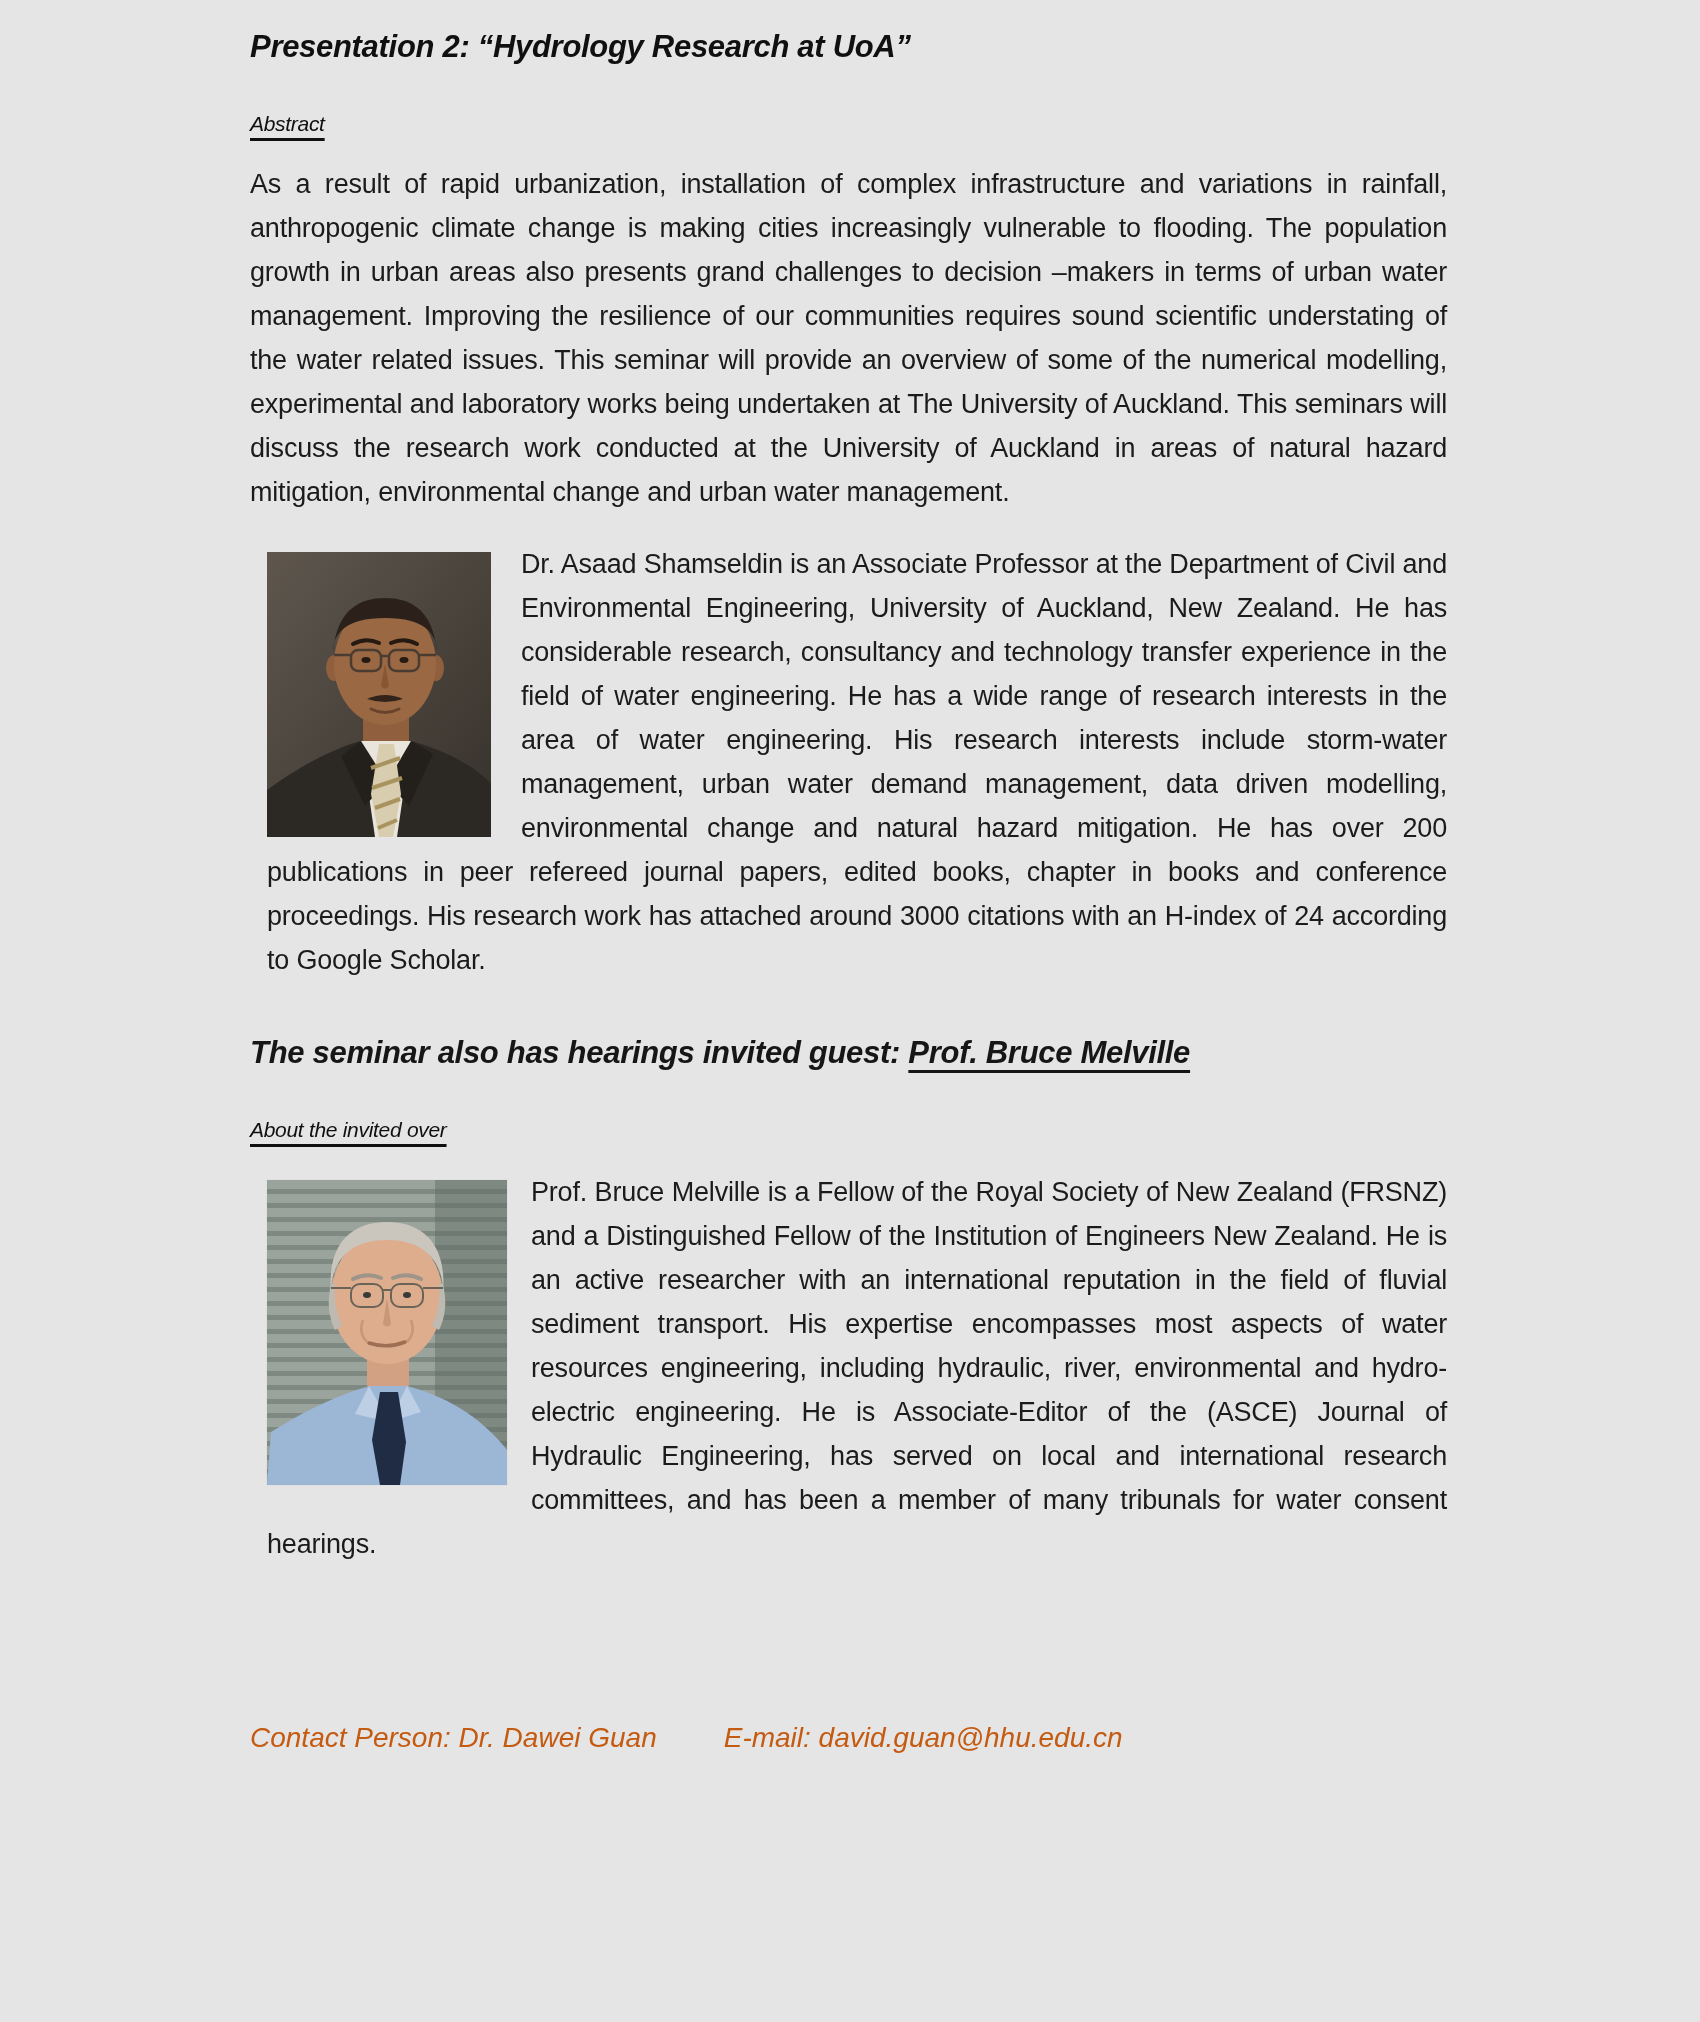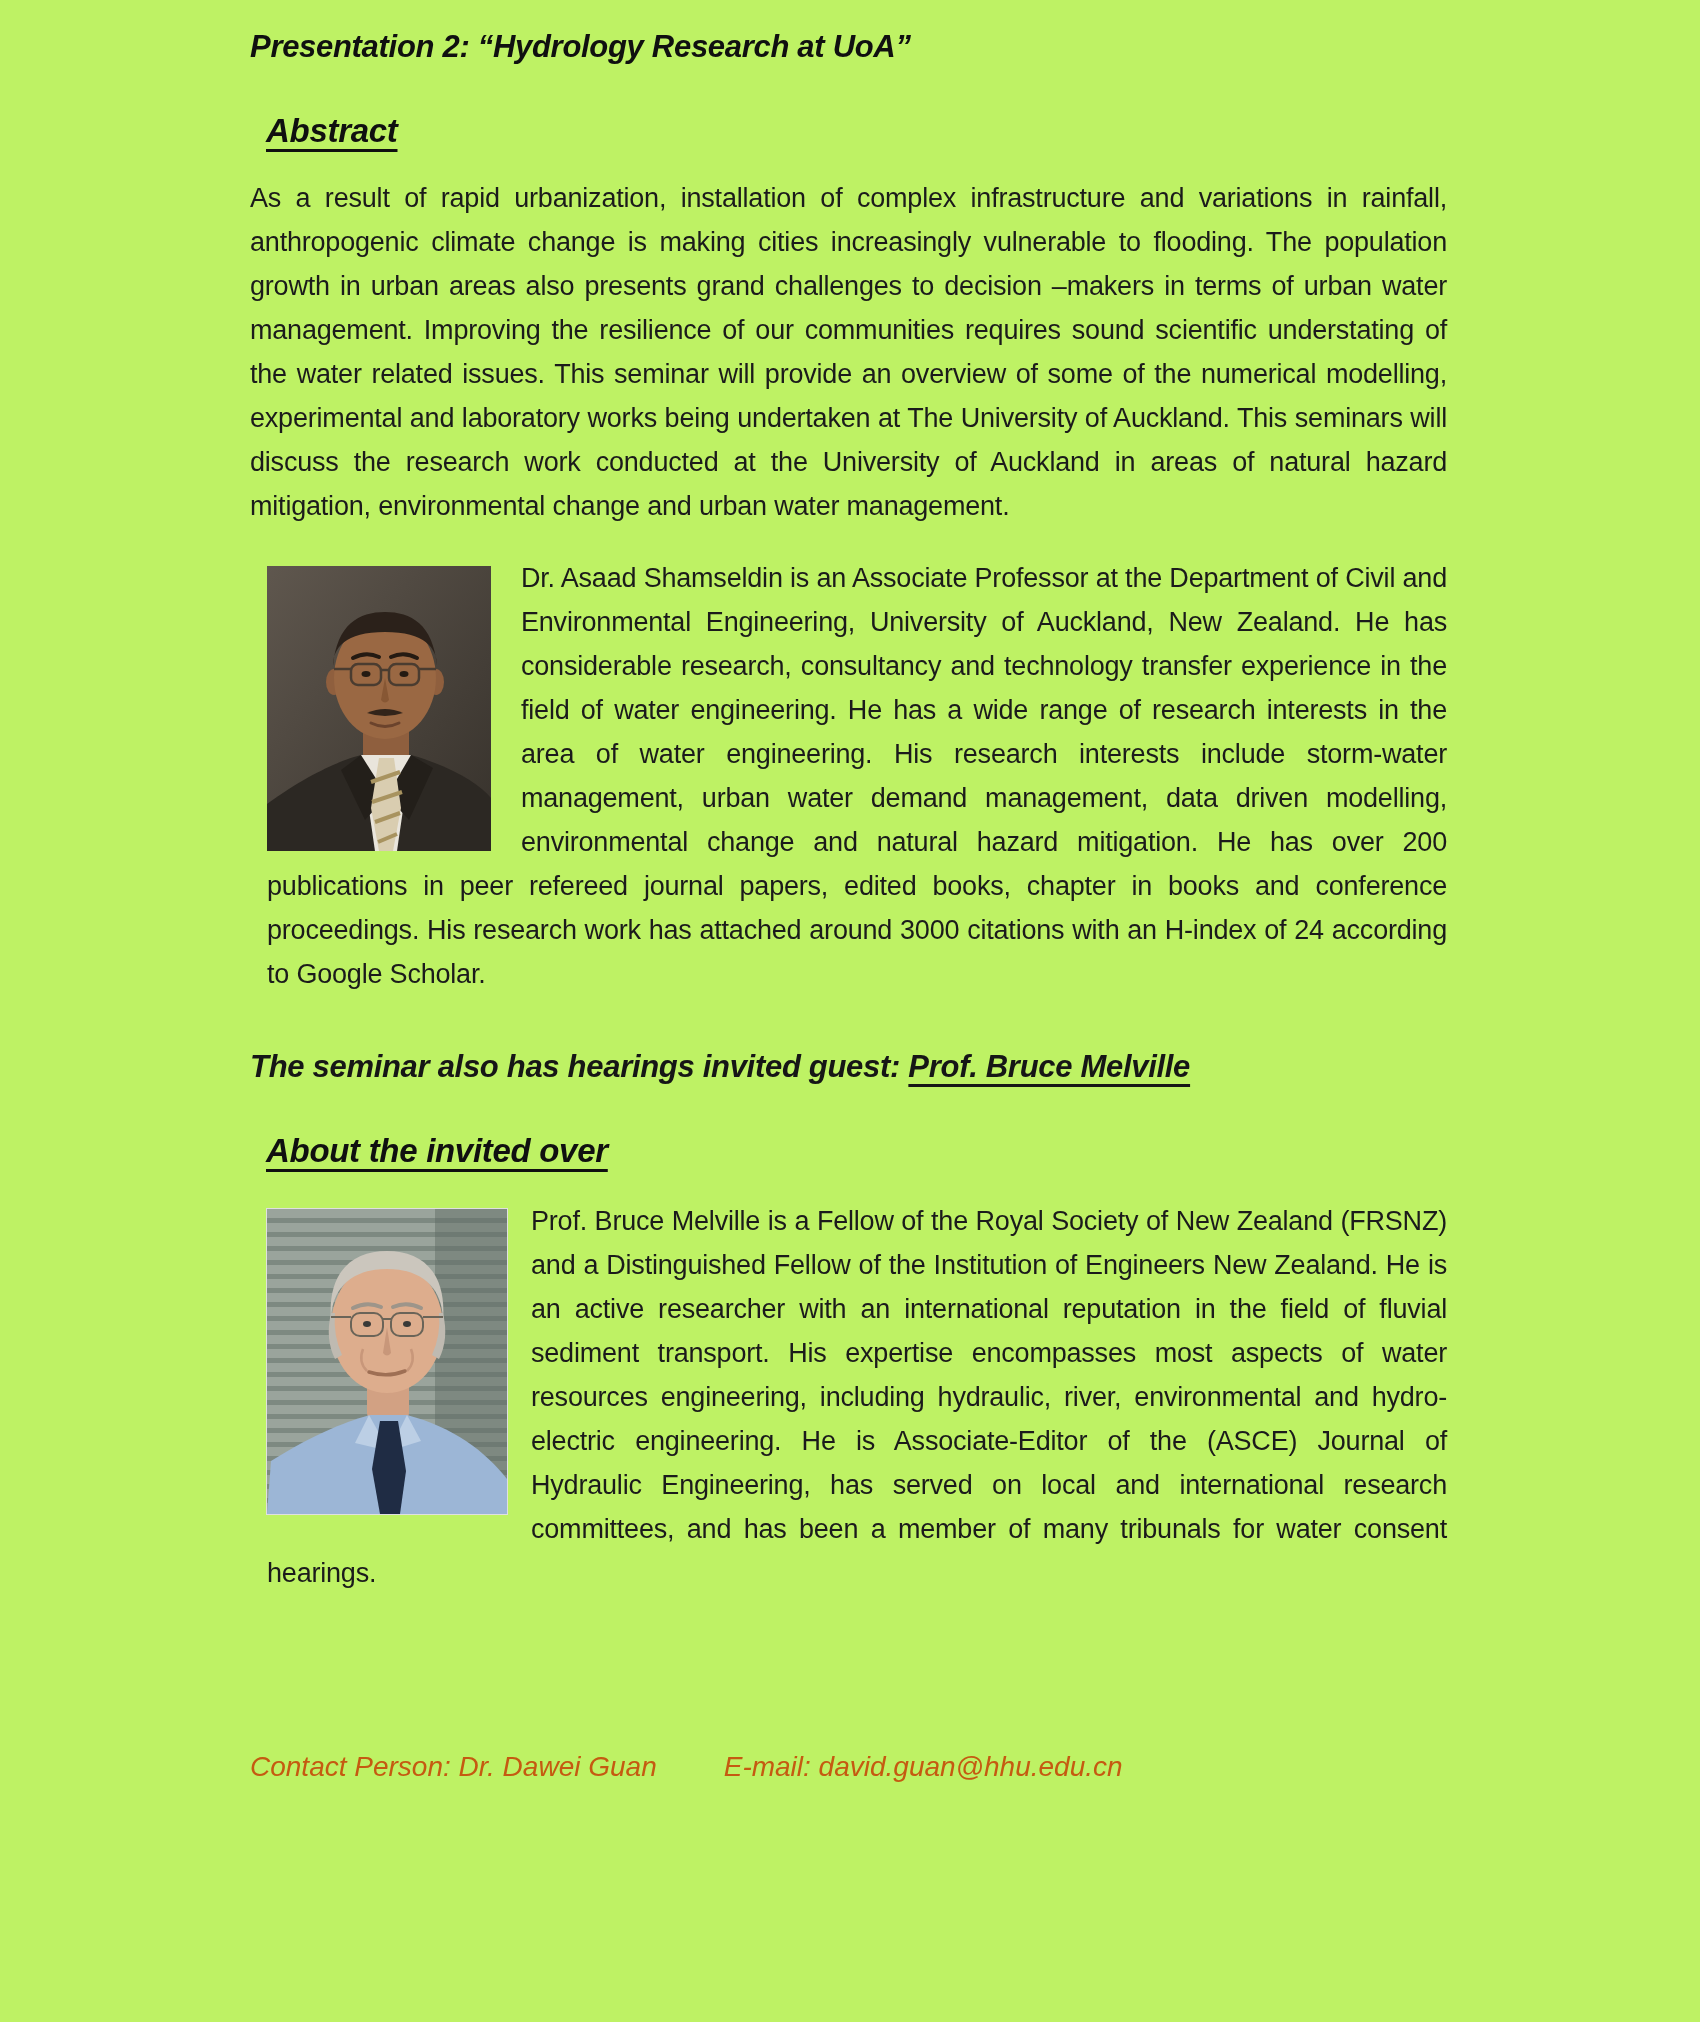--- a/index.html
+++ b/index.html
@@ -6,38 +6,38 @@
   body {
     width: 1700px; height: 2022px;
     font-family: "Liberation Sans", sans-serif;
     color: #161616;
     overflow: hidden;
   }
   .page {
     box-sizing: border-box;
     width: 1700px; height: 2022px;
     padding: 28px 253px 0 250px;
-    background: #bef264;
+    background: #e5e5e5;
   }
   .title, .byline {
     font-size: 31px;
     font-weight: bold;
     font-style: italic;
     color: #101010;
     margin: 0;
     line-height: 1.25;
     letter-spacing: -0.3px;
   }
   .byline { margin-top: 40px; }
   .section-heading {
-    font-size: 33px;
-    font-weight: bold;
+    font-size: 21px;
+    font-weight: normal;
     font-style: italic;
     color: #101010;
-    margin: 44px 0 0 16px;
+    margin: 44px 0 0 0;
     line-height: 1.2;
     letter-spacing: -0.3px;
   }
   .section-heading .underlined,
   .guest-line .underlined {
     text-decoration: underline;
     text-decoration-thickness: 3px;
     text-underline-offset: 7px;
   }
   .body-text {

